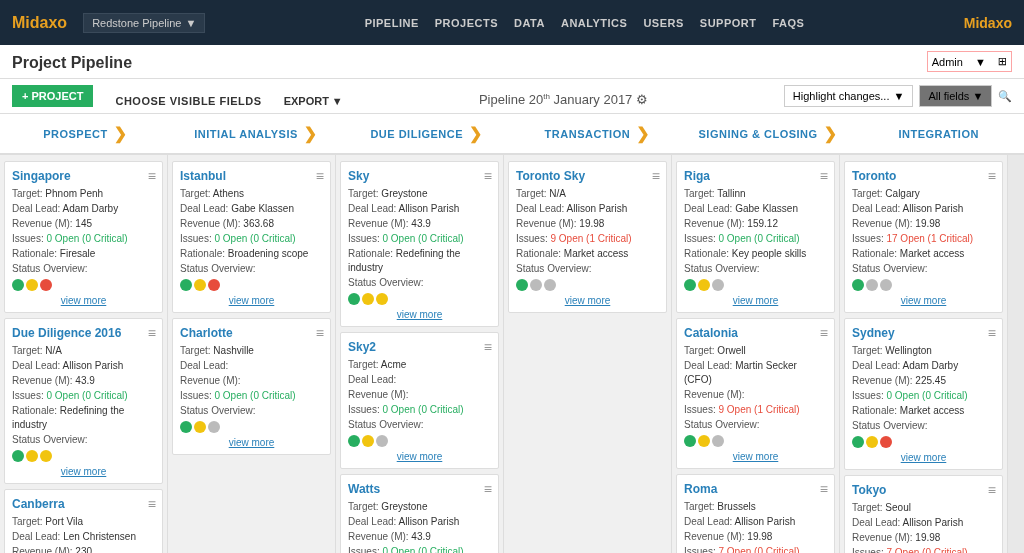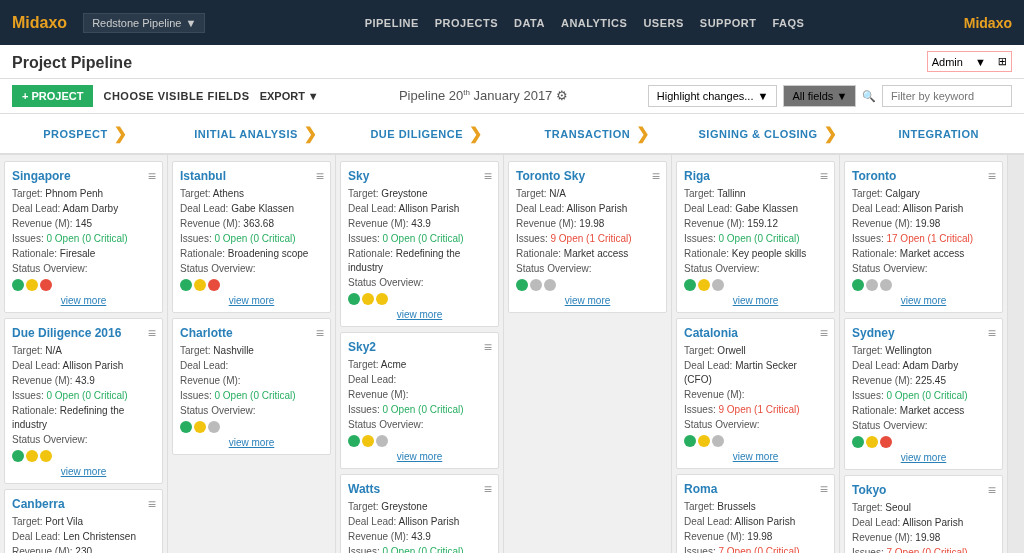--- a/index.html
+++ b/index.html
@@ -48,22 +48,22 @@
       display: flex; align-items: center; gap: 12px;
       cursor: pointer;
     }
 
     
     .toolbar {
       background: #fff;
       border-bottom: 1px solid #ddd;
       padding: 6px 12px;
       display: flex;
-      align-items: center;
-      gap: 10px;
+      align-items: flex-end;
+      gap: 22px;
     }
     .btn-project {
       background: #27ae60;
       color: #fff;
       border: none;
       padding: 5px 10px;
       font-size: 11px;
       font-weight: bold;
       cursor: pointer;
     }
@@ -270,21 +270,20 @@
   <div class="toolbar-right">
     <button class="highlight-btn">
       <span>Highlight changes...</span>
       <span>▼</span>
     </button>
     <button class="fields-btn">
       <span>All fields</span>
       <span>▼</span>
     </button>
     <span style="color:#999;">🔍</span>
-    <input class="filter-input" placeholder="Filter by keyword" style="">
   </div>
 </div>
 
 <div class="pipeline-stages" id="stages-bar">
     <div class="stage">PROSPECT<span class="stage-arrow">❯</span></div>
     <div class="stage">INITIAL ANALYSIS<span class="stage-arrow">❯</span></div>
     <div class="stage">DUE DILIGENCE<span class="stage-arrow">❯</span></div>
     <div class="stage">TRANSACTION<span class="stage-arrow">❯</span></div>
     <div class="stage">SIGNING &amp; CLOSING<span class="stage-arrow">❯</span></div>
     <div class="stage">INTEGRATION</div>

